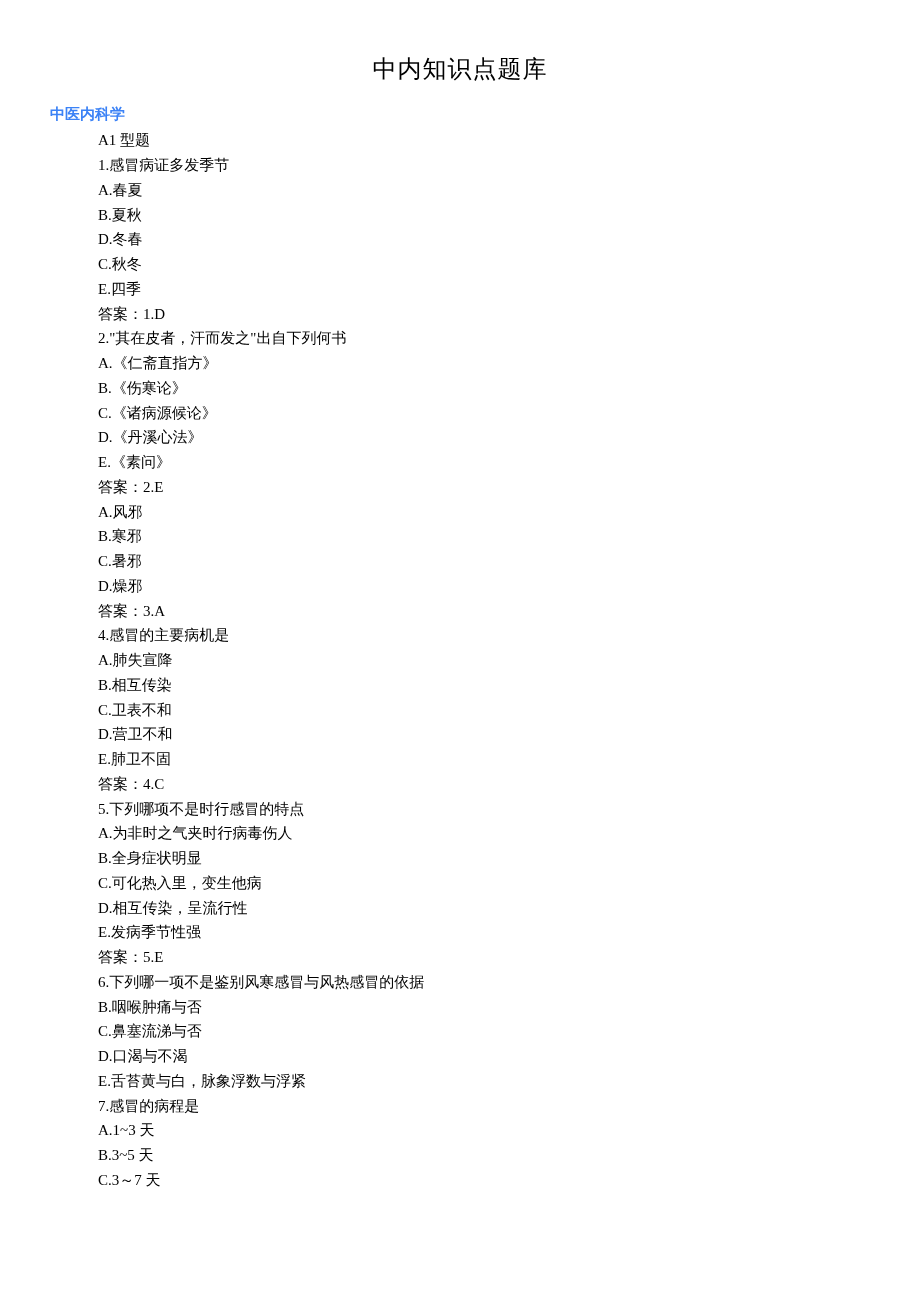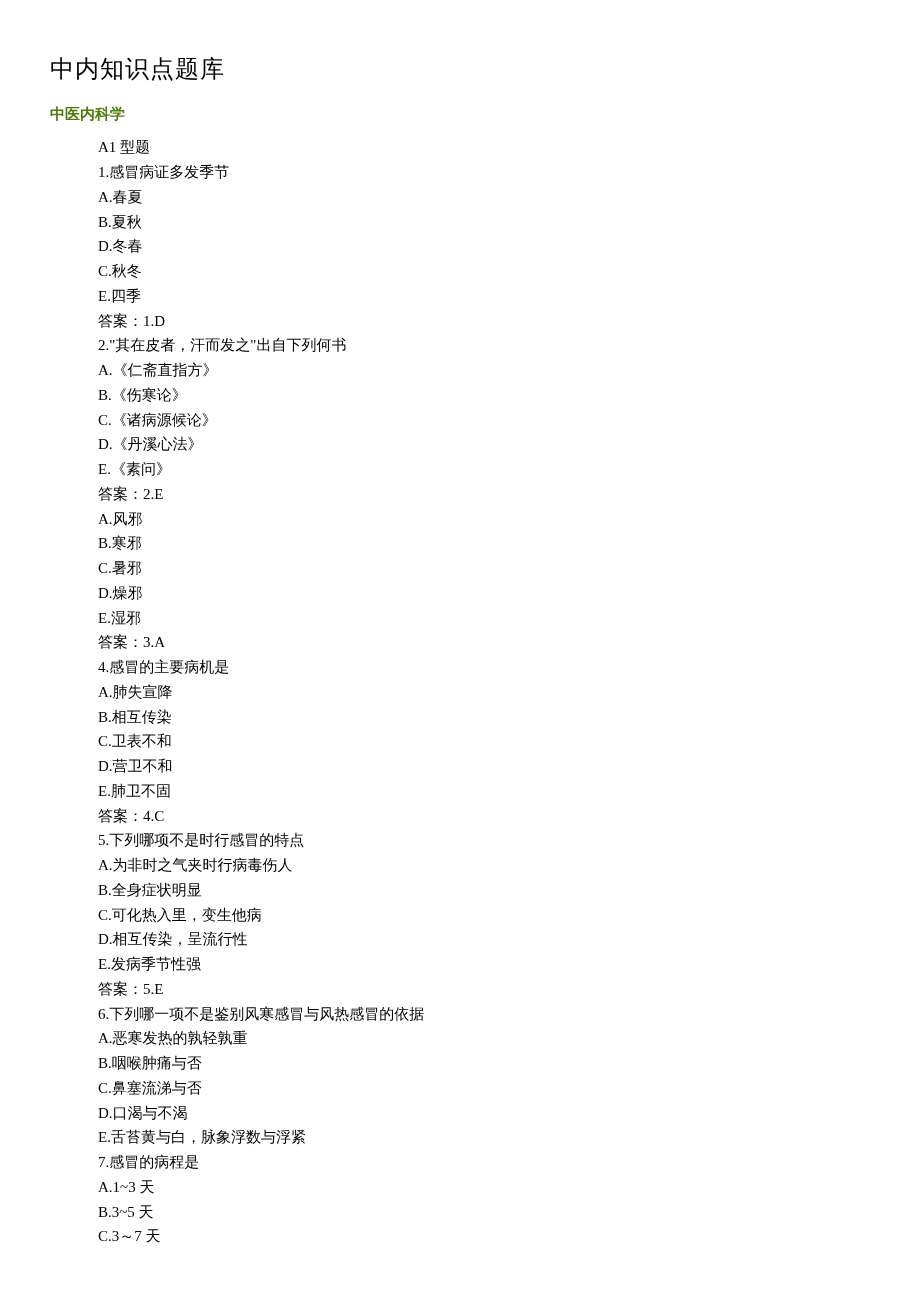--- a/index.html
+++ b/index.html
@@ -10,30 +10,31 @@
     body {
       background: #ffffff;
       font-family: "SimSun", "宋体", serif;
       font-size: 15px;
       line-height: 1.65;
       color: #000000;
       width: 920px;
       padding: 50px 50px 40px 50px;
     }
     .title {
+      text-align: center;
       font-size: 24px;
       font-weight: normal;
       font-family: "SimSun", "宋体", serif;
       margin-bottom: 12px;
       letter-spacing: 1px;
     }
     .section-header {
       font-weight: bold;
-      color: #4d7c0f;
-      margin-bottom: 9px;
+      color: #3b82f6;
+      margin-bottom: 2px;
     }
     .line {
       display: block;
       margin-left: 48px;
     }
   </style>
 </head>
 <body>
 
 <h1 class="title">中内知识点题库</h1>
@@ -51,38 +52,36 @@
     <span class="line">A.《仁斋直指方》</span>
     <span class="line">B.《伤寒论》</span>
     <span class="line">C.《诸病源候论》</span>
     <span class="line">D.《丹溪心法》</span>
     <span class="line">E.《素问》</span>
     <span class="line">答案：2.E</span>
     <span class="line">A.风邪</span>
     <span class="line">B.寒邪</span>
     <span class="line">C.暑邪</span>
     <span class="line">D.燥邪</span>
-    <span class="line">E.湿邪</span>
     <span class="line">答案：3.A</span>
     <span class="line">4.感冒的主要病机是</span>
     <span class="line">A.肺失宣降</span>
     <span class="line">B.相互传染</span>
     <span class="line">C.卫表不和</span>
     <span class="line">D.营卫不和</span>
     <span class="line">E.肺卫不固</span>
     <span class="line">答案：4.C</span>
     <span class="line">5.下列哪项不是时行感冒的特点</span>
     <span class="line">A.为非时之气夹时行病毒伤人</span>
     <span class="line">B.全身症状明显</span>
     <span class="line">C.可化热入里，变生他病</span>
     <span class="line">D.相互传染，呈流行性</span>
     <span class="line">E.发病季节性强</span>
     <span class="line">答案：5.E</span>
     <span class="line">6.下列哪一项不是鉴别风寒感冒与风热感冒的依据</span>
-    <span class="line">A.恶寒发热的孰轻孰重</span>
     <span class="line">B.咽喉肿痛与否</span>
     <span class="line">C.鼻塞流涕与否</span>
     <span class="line">D.口渴与不渴</span>
     <span class="line">E.舌苔黄与白，脉象浮数与浮紧</span>
     <span class="line">7.感冒的病程是</span>
     <span class="line">A.1~3 天</span>
     <span class="line">B.3~5 天</span>
     <span class="line">C.3～7 天</span>
   </div>
 

